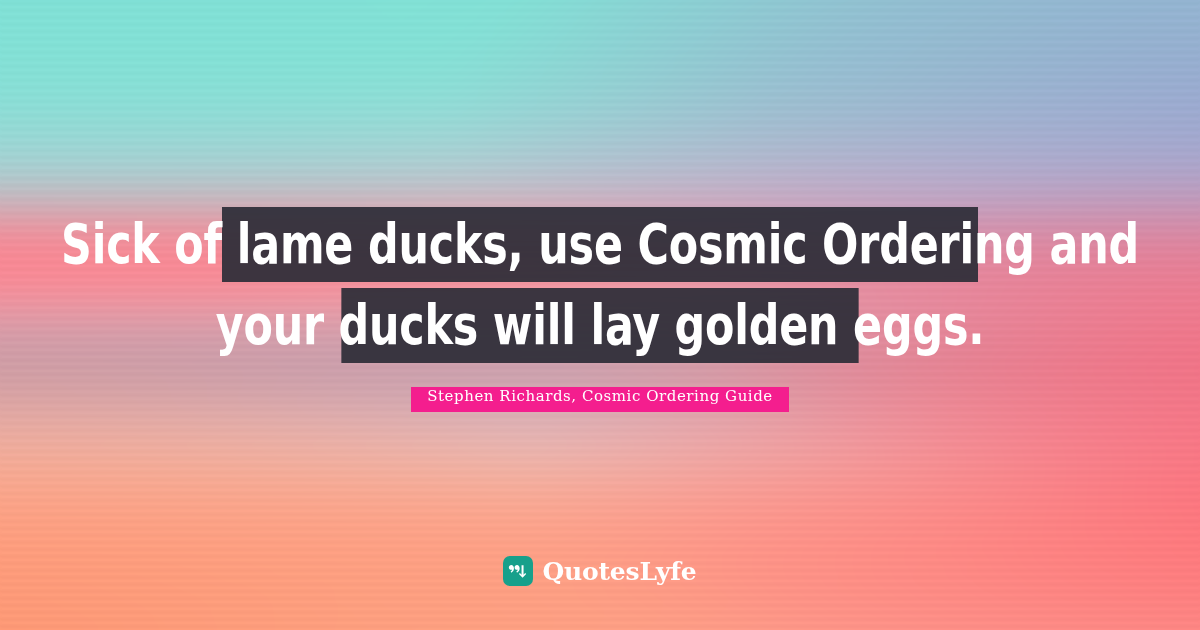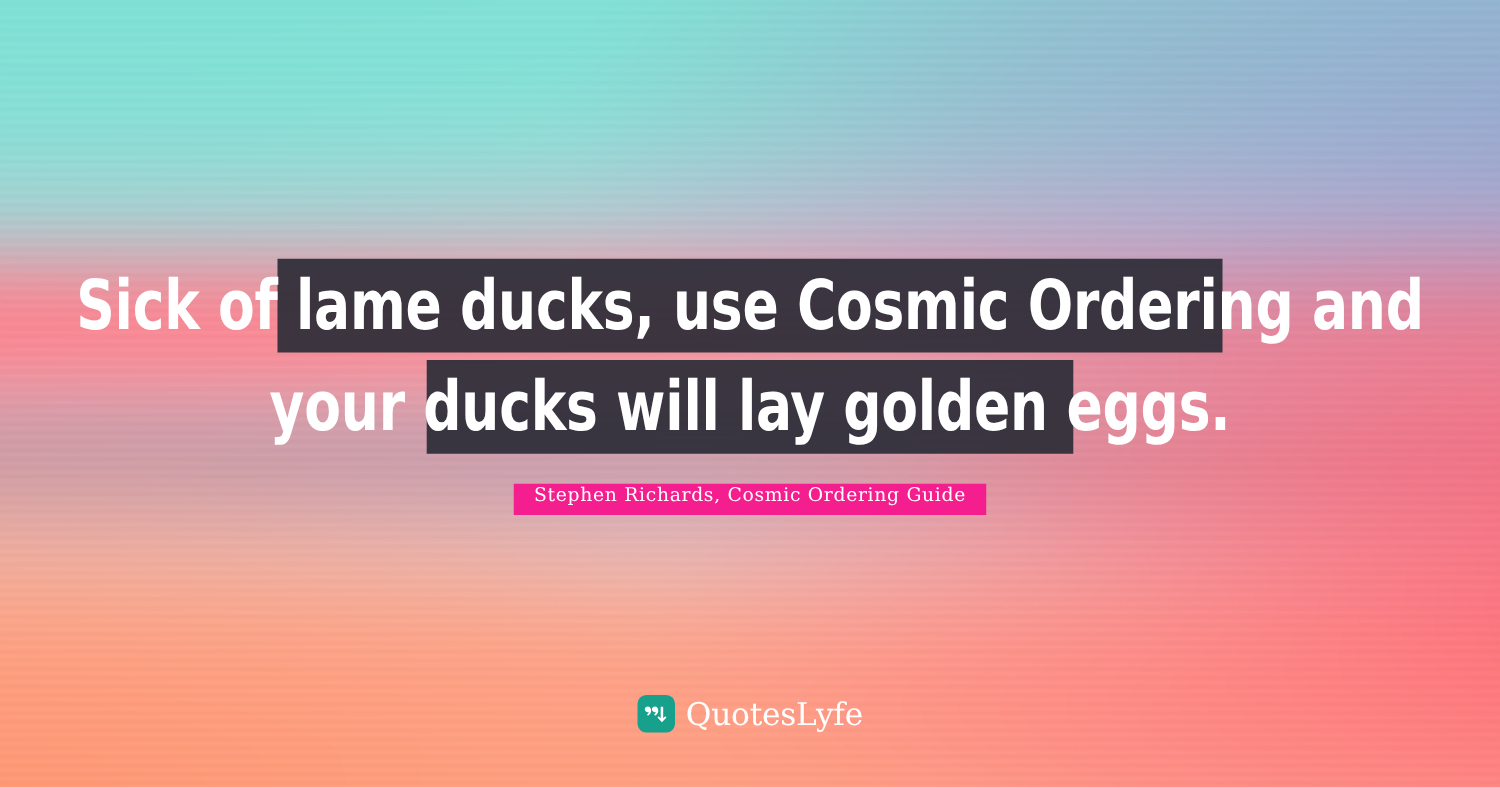--- a/index.html
+++ b/index.html
@@ -203,21 +203,21 @@
     align-items: center;
     justify-content: center;
     flex: none;
   }
 
   #brand-logo-mark svg { display: block; }
 
   #brand-name {
     color: #ffffff;
     font-family: "DejaVu Serif", "Liberation Serif", serif;
-    font-weight: normal;
+    font-weight: bold;
     font-size: 25px;
     letter-spacing: -0.2px;
     line-height: 1;
     white-space: nowrap;
   }
 </style>
 </head>
 <body>
 
 <div id="card">

